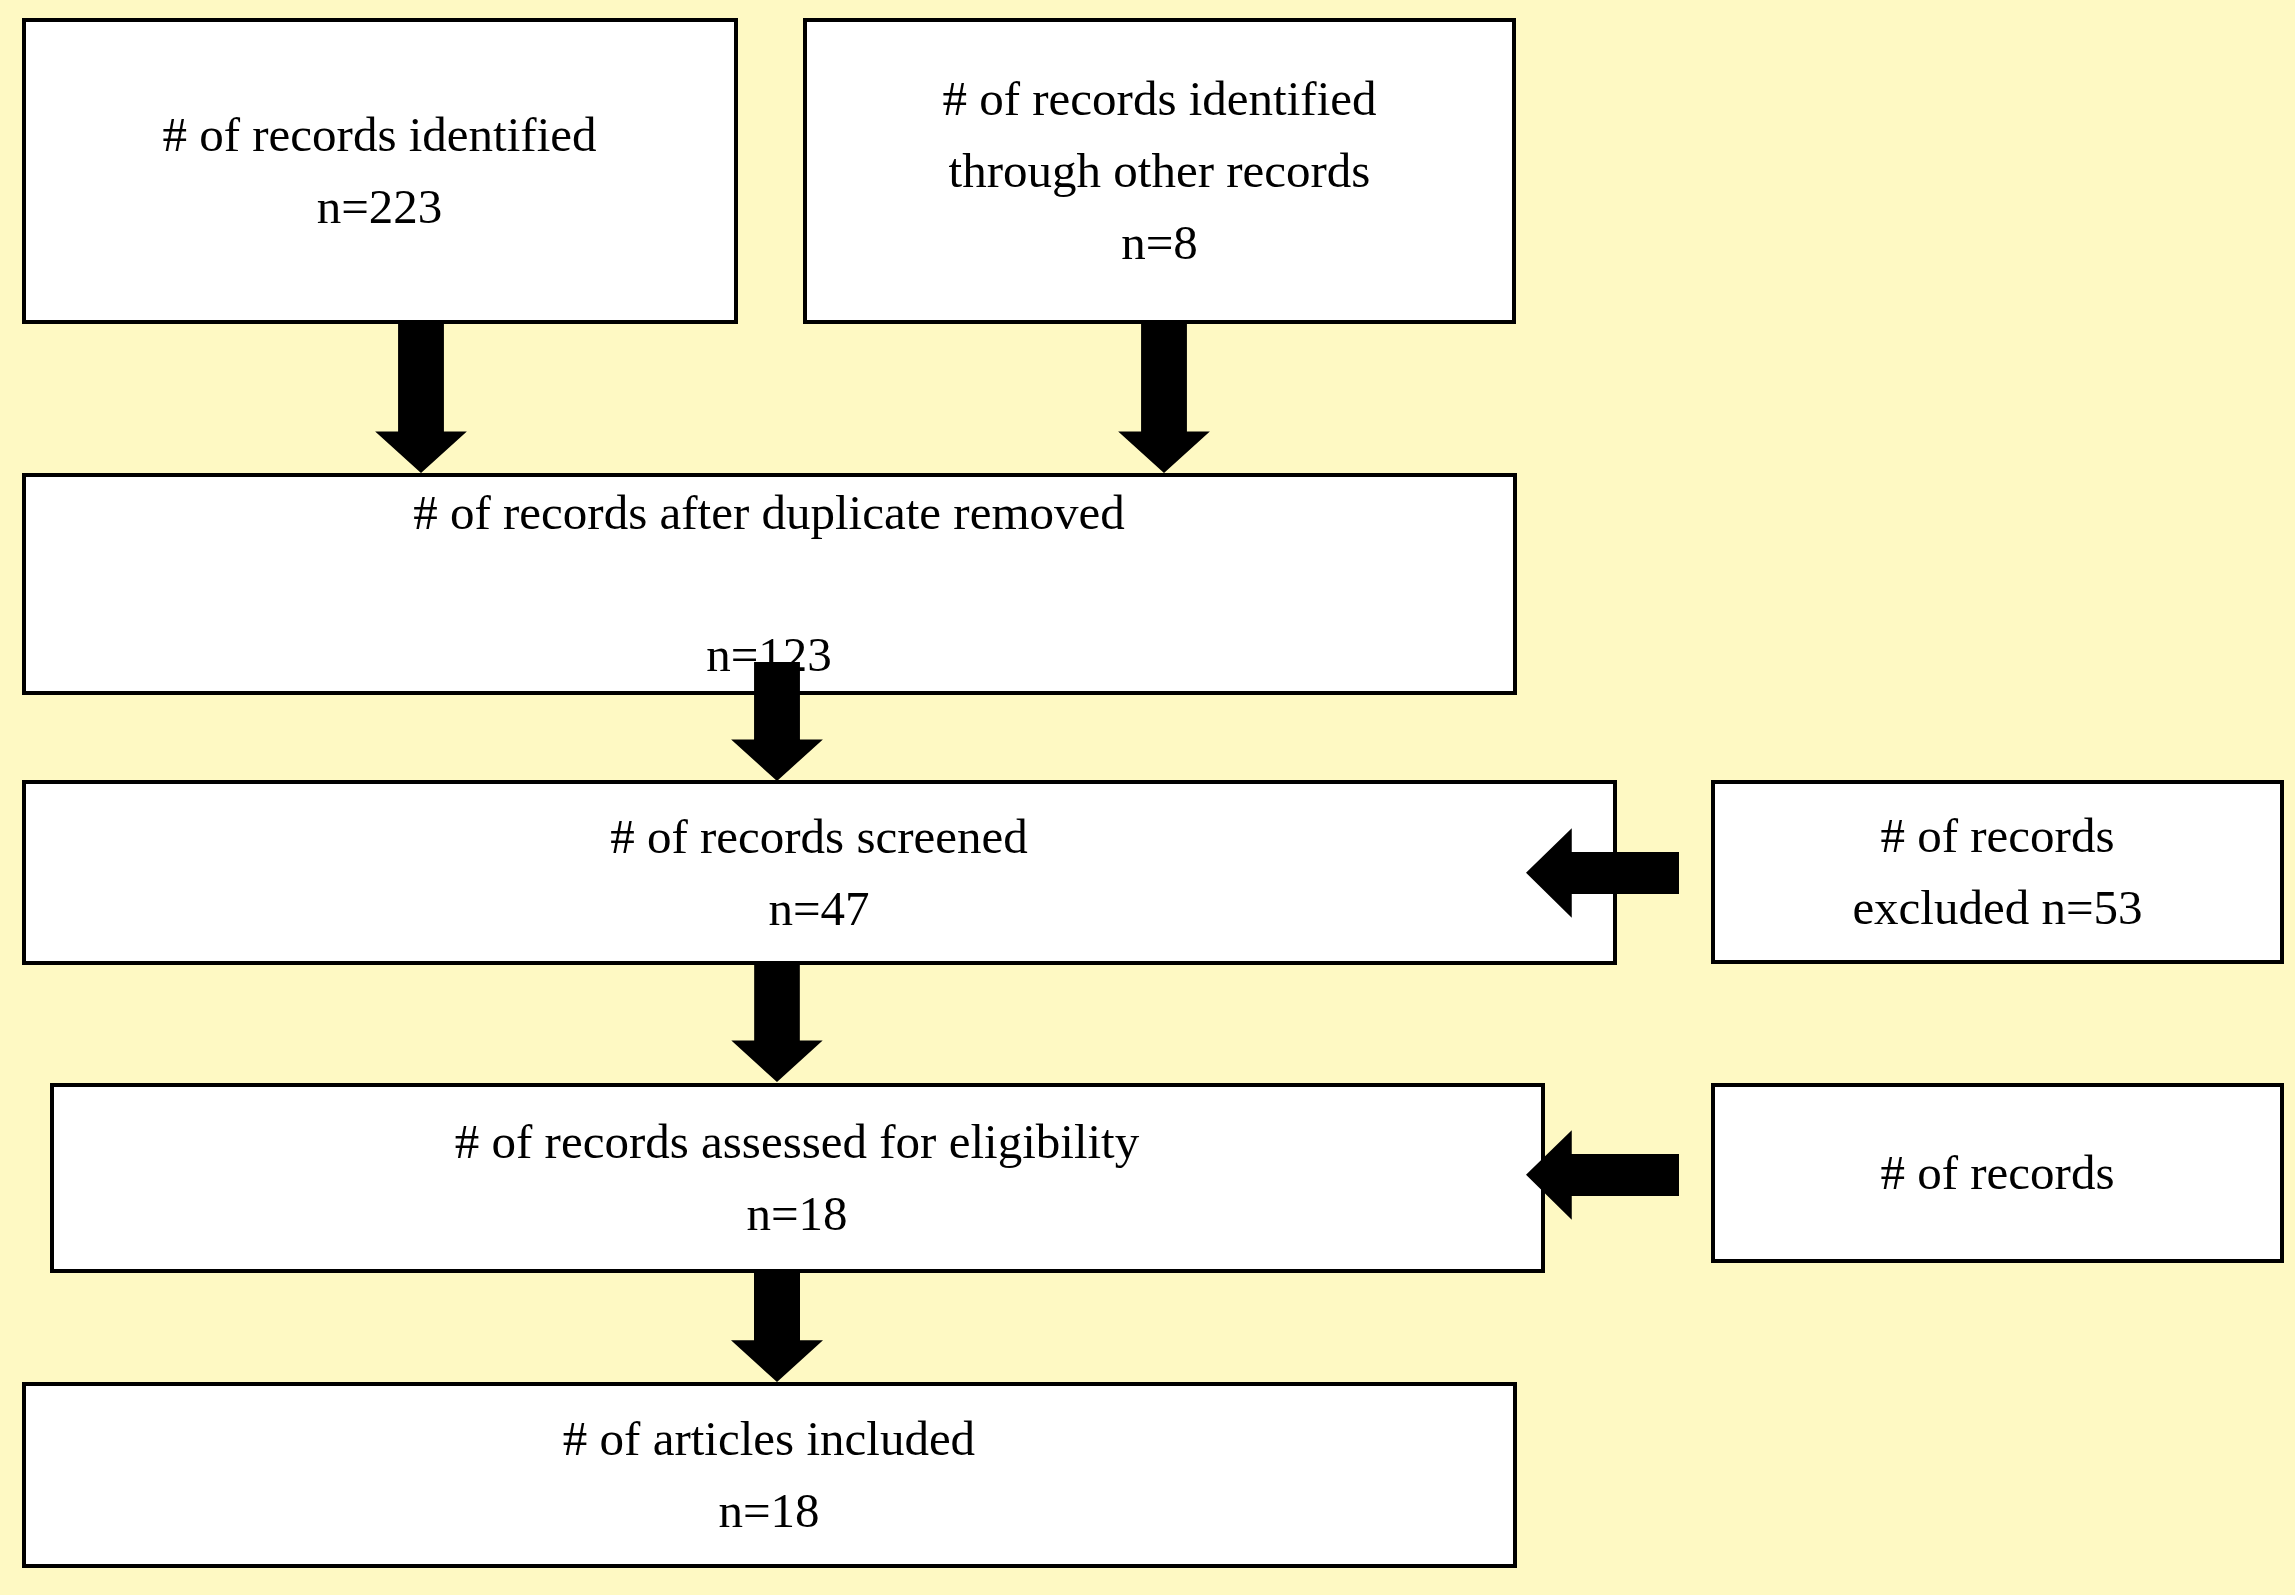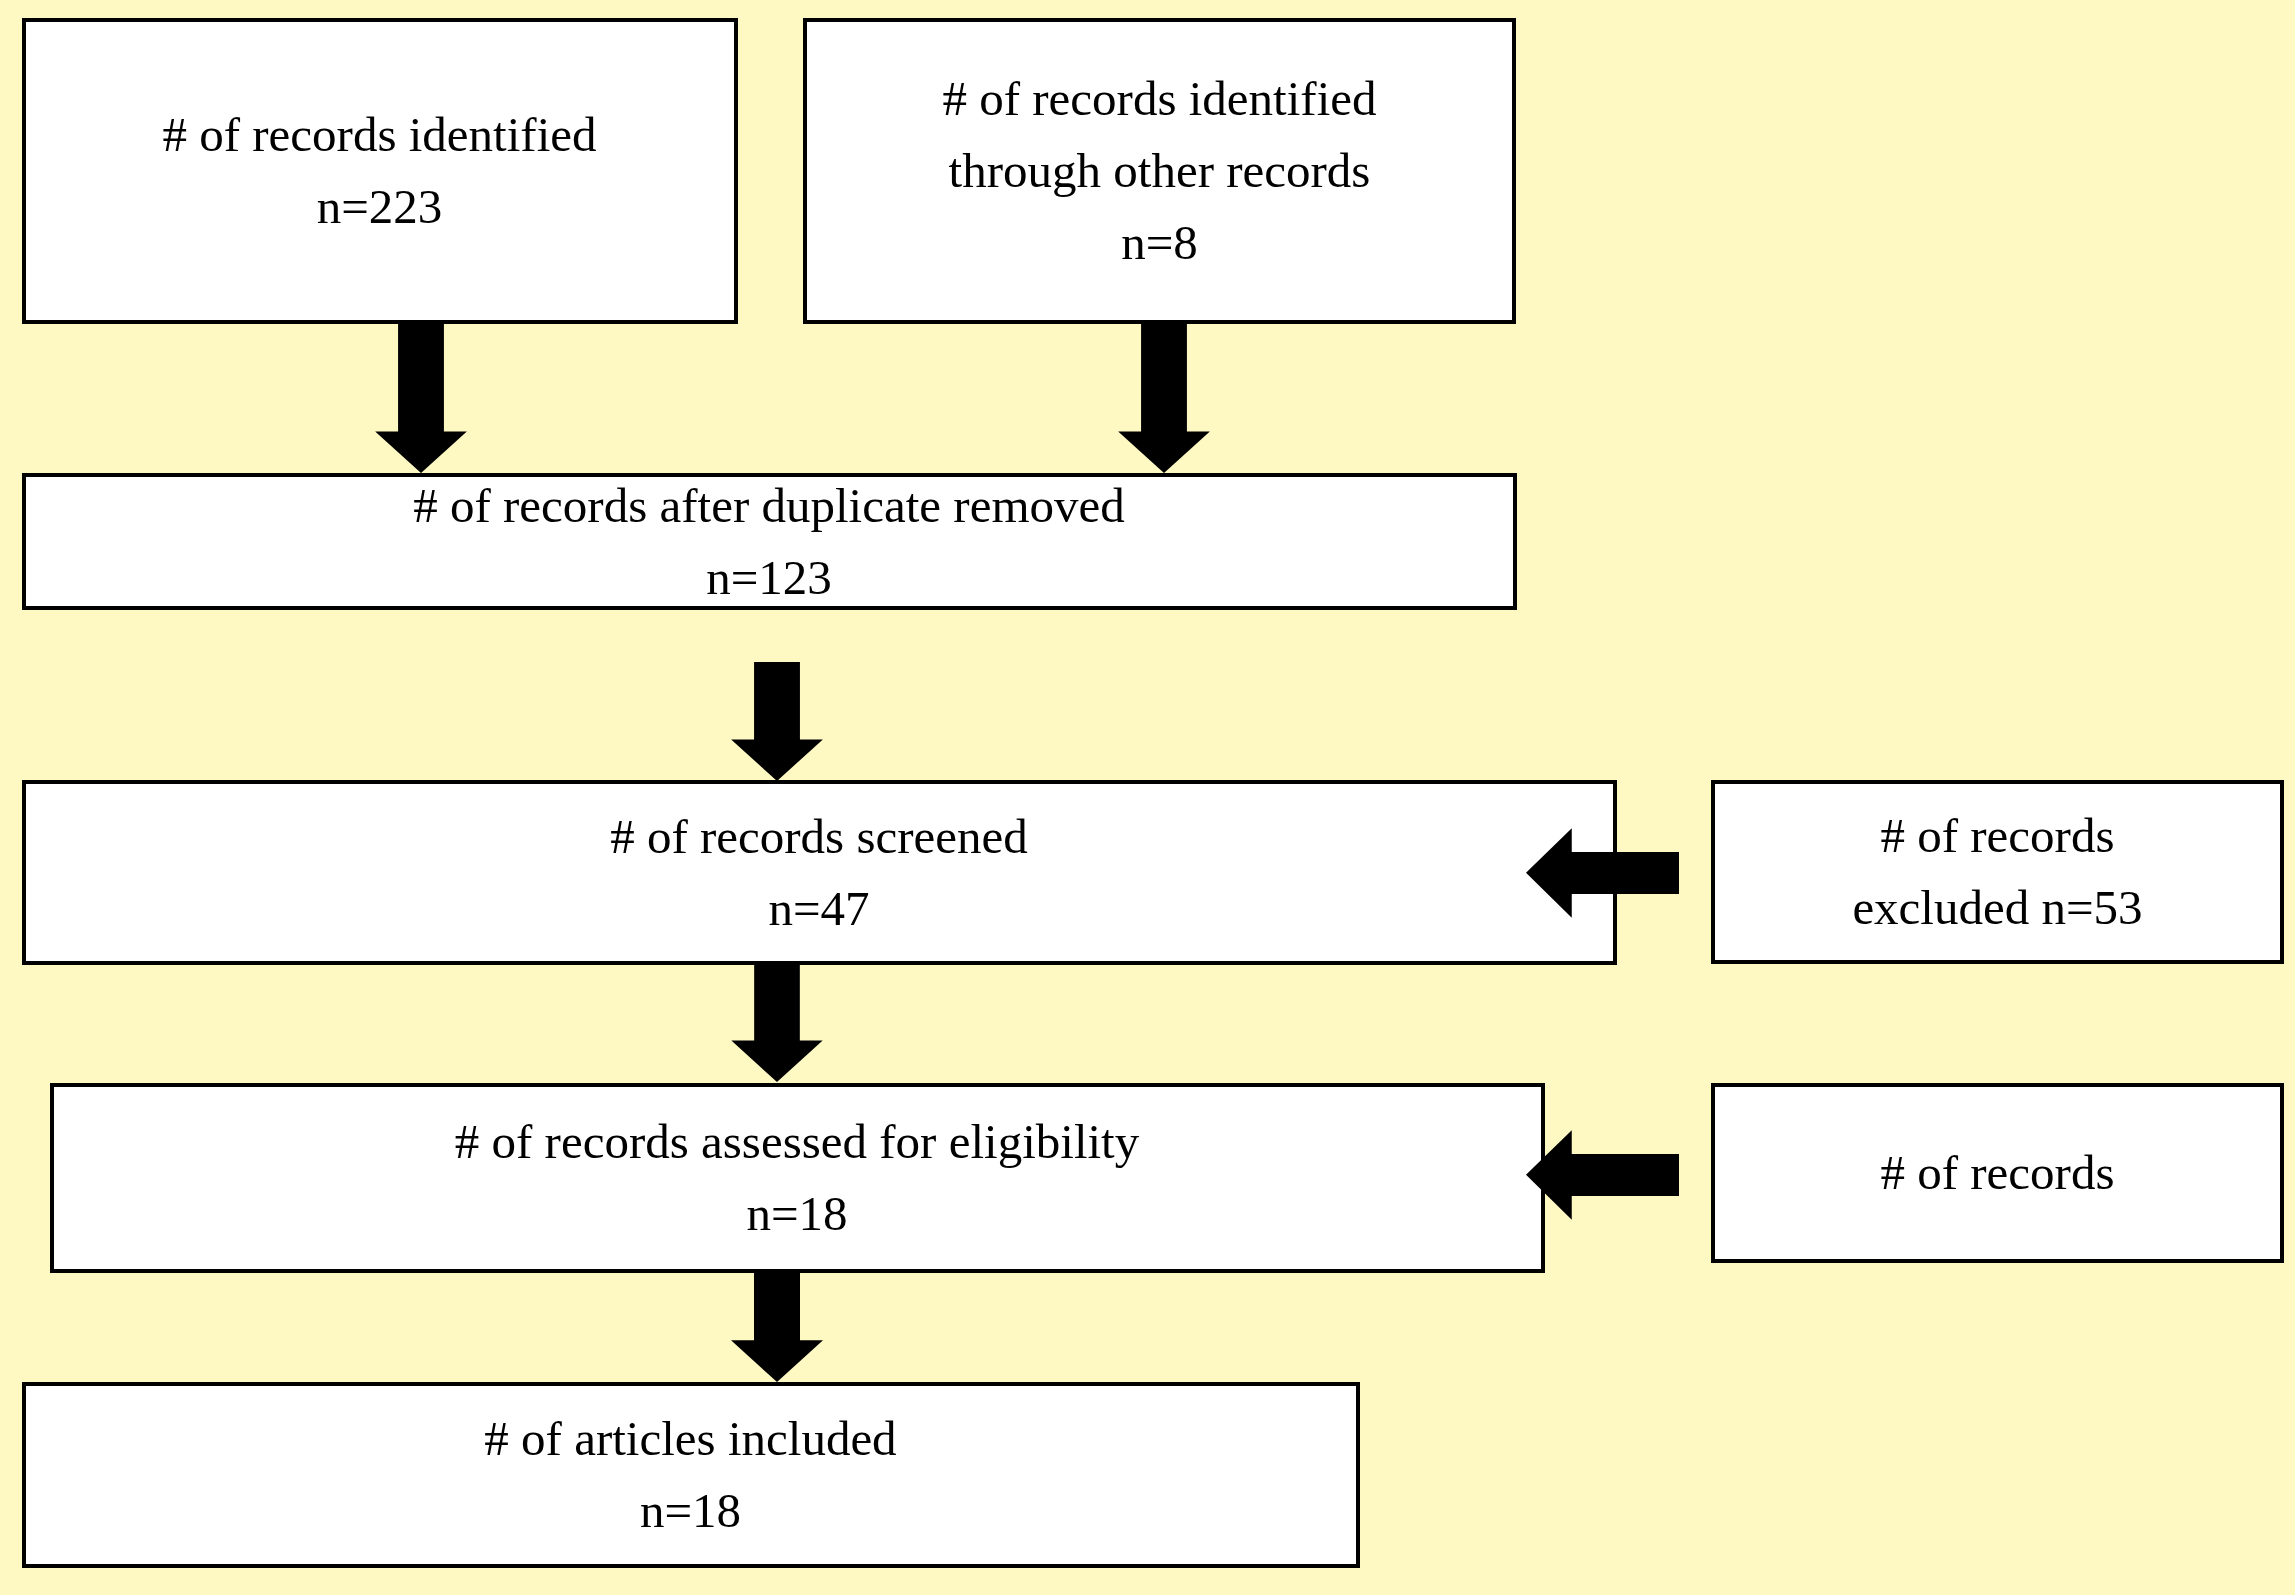--- a/index.html
+++ b/index.html
@@ -58,21 +58,21 @@
   </div>
 
   <svg class="arrow" style="left:375px; top:324px;" width="92" height="149" viewBox="0 0 128 208">
     <polygon points="32,0 96,0 96,150 128,150 64,208 0,150 32,150"></polygon>
   </svg>
 
   <svg class="arrow" style="left:1118px; top:324px;" width="92" height="149" viewBox="0 0 128 208">
     <polygon points="32,0 96,0 96,150 128,150 64,208 0,150 32,150"></polygon>
   </svg>
 
-  <div class="box" style="left:21.5px; top:473px; width:1495px; height:137px;">
+  <div class="box" style="left:21.5px; top:473px; width:1495px; height:222px;justify-content:space-between;">
     <div class="line"># of records after duplicate removed</div>
     <div class="line">n=123</div>
   </div>
 
   <svg class="arrow" style="left:731px; top:662px;" width="92" height="119" viewBox="0 0 128 166">
     <polygon points="32,0 96,0 96,108 128,108 64,166 0,108 32,108"></polygon>
   </svg>
 
   <div class="box" style="left:21.5px; top:780px; width:1595px; height:185px;">
     <div class="line"># of records screened</div>
@@ -102,19 +102,19 @@
   </div>
 
   <svg class="arrow" style="left:1526px; top:1130px;" width="153" height="90" viewBox="0 0 214 125">
     <polygon points="0,62 64,0 64,33 214,33 214,92 64,92 64,125"></polygon>
   </svg>
 
   <svg class="arrow" style="left:731px; top:1272px;" width="92" height="110" viewBox="0 0 128 153">
     <polygon points="32,0 96,0 96,95 128,95 64,153 0,95 32,95"></polygon>
   </svg>
 
-  <div class="box" style="left:21.5px; top:1382px; width:1338px; height:186px;">
+  <div class="box" style="left:21.5px; top:1382px; width:1495px; height:186px;">
     <div class="line"># of articles included</div>
     <div class="line">n=18</div>
   </div>
 
 </div>
 
 
 </body></html>

